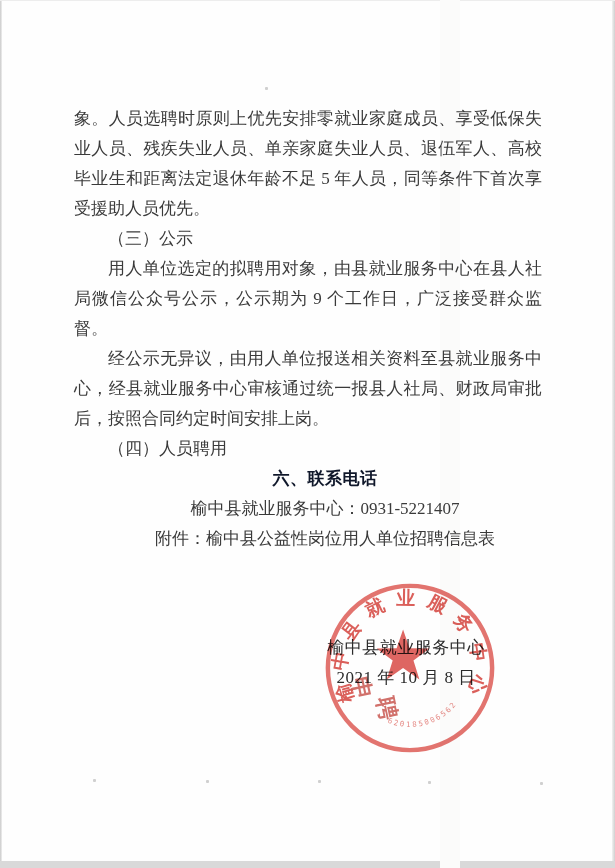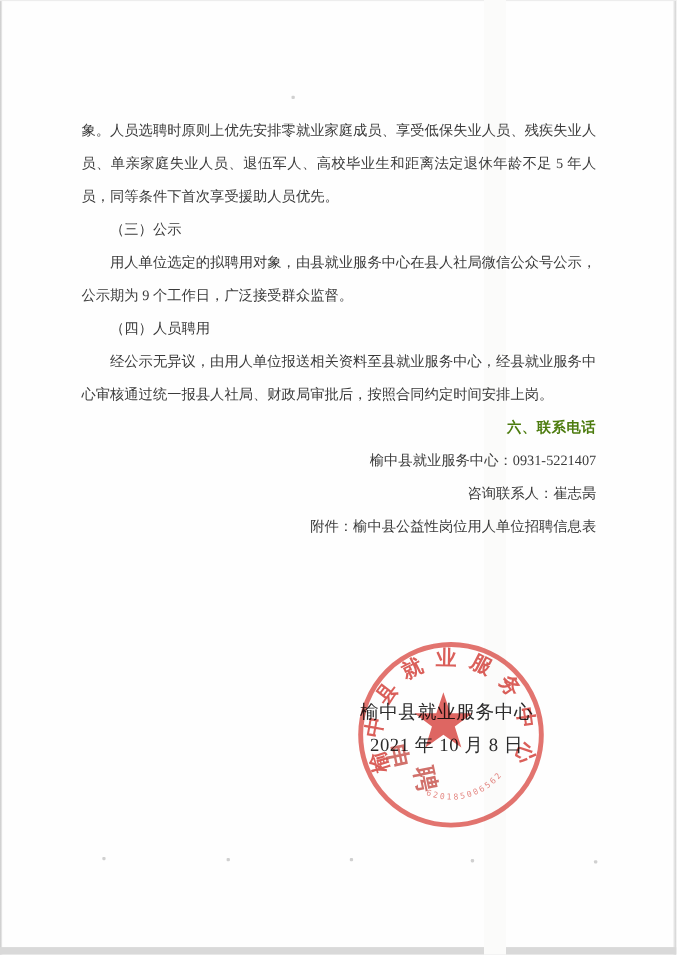--- a/index.html
+++ b/index.html
@@ -13,29 +13,29 @@
   .edge-left{left:0;top:0;width:2px;height:868px;background:linear-gradient(90deg,#c9c9c9,#efefef);}
   .edge-right{right:0;top:0;width:3px;height:868px;background:linear-gradient(270deg,#cfcfcf,#f2f2f2);}
   .edge-bottom{left:0;bottom:0;width:615px;height:7px;background:#d9d9d9;}
   .edge-top{left:0;top:0;width:615px;height:1px;background:#ededed;}
   .scan-band{position:absolute;left:440px;top:0;width:20px;height:868px;background:#fbfbfa;}
   .speck{position:absolute;width:3px;height:3px;background:#9a9a9a;opacity:.45;border-radius:1px;}
 
   
   .content{
     position:absolute;left:74px;top:104px;width:468px;
-    font-size:13px;line-height:30px;color:#3a3a3a;
+    font-size:17px;line-height:30px;color:#3a3a3a;
   }
   .content p{margin:0;text-indent:2em;text-align:justify;}
   .content p.no-indent{text-indent:0;}
   .content p.heading{
     font-family:"Liberation Sans","DejaVu Sans",sans-serif;
-    font-weight:700;color:#4d7c0f;letter-spacing:.5px;text-align:right;
+    font-weight:700;color:#0f172a;letter-spacing:.5px;text-align:center;
   }
-  .content p.plain{text-align:right;}
+  .content p.plain{text-align:center;}
 
   
   .signature{
     position:absolute;left:322px;top:633px;width:168px;z-index:2;
     font-size:17px;line-height:30px;color:#2b2b2b;text-align:center;
     letter-spacing:.5px;
   }
 
   
   .seal{
@@ -62,25 +62,24 @@
 <div class="speck" style="left:206px;top:780px"></div>
 <div class="speck" style="left:318px;top:780px"></div>
 <div class="speck" style="left:428px;top:781px"></div>
 <div class="speck" style="left:540px;top:782px"></div>
 <div class="speck" style="left:265px;top:87px"></div>
 
 <div class="content">
   <p class="no-indent">象。人员选聘时原则上优先安排零就业家庭成员、享受低保失业人员、残疾失业人员、单亲家庭失业人员、退伍军人、高校毕业生和距离法定退休年龄不足 5 年人员，同等条件下首次享受援助人员优先。</p>
   <p>（三）公示</p>
   <p>用人单位选定的拟聘用对象，由县就业服务中心在县人社局微信公众号公示，公示期为 9 个工作日，广泛接受群众监督。</p>
+  <p>经公示无异议，由用人单位报送相关资料至县就业服务中心，经县就业服务中心审核通过统一报县人社局、财政局审批后，按照合同约定时间安排上岗。</p>
   <p>（四）人员聘用</p>
-  <p>经公示无异议，由用人单位报送相关资料至县就业服务中心，经县就业服务中心审核通过统一报县人社局、财政局审批后，按照合同约定时间安排上岗。</p>
   <p class="heading">六、联系电话</p>
   <p class="plain">榆中县就业服务中心：0931-5221407</p>
-  <p class="plain">咨询联系人：崔志昺</p>
   <p class="plain">附件：榆中县公益性岗位用人单位招聘信息表</p>
 </div>
 
 <div class="signature">
   <div>榆中县就业服务中心</div>
   <div>2021 年 10 月 8 日</div>
 </div>
 
 <div class="seal">
   <svg viewBox="0 0 190 190">

